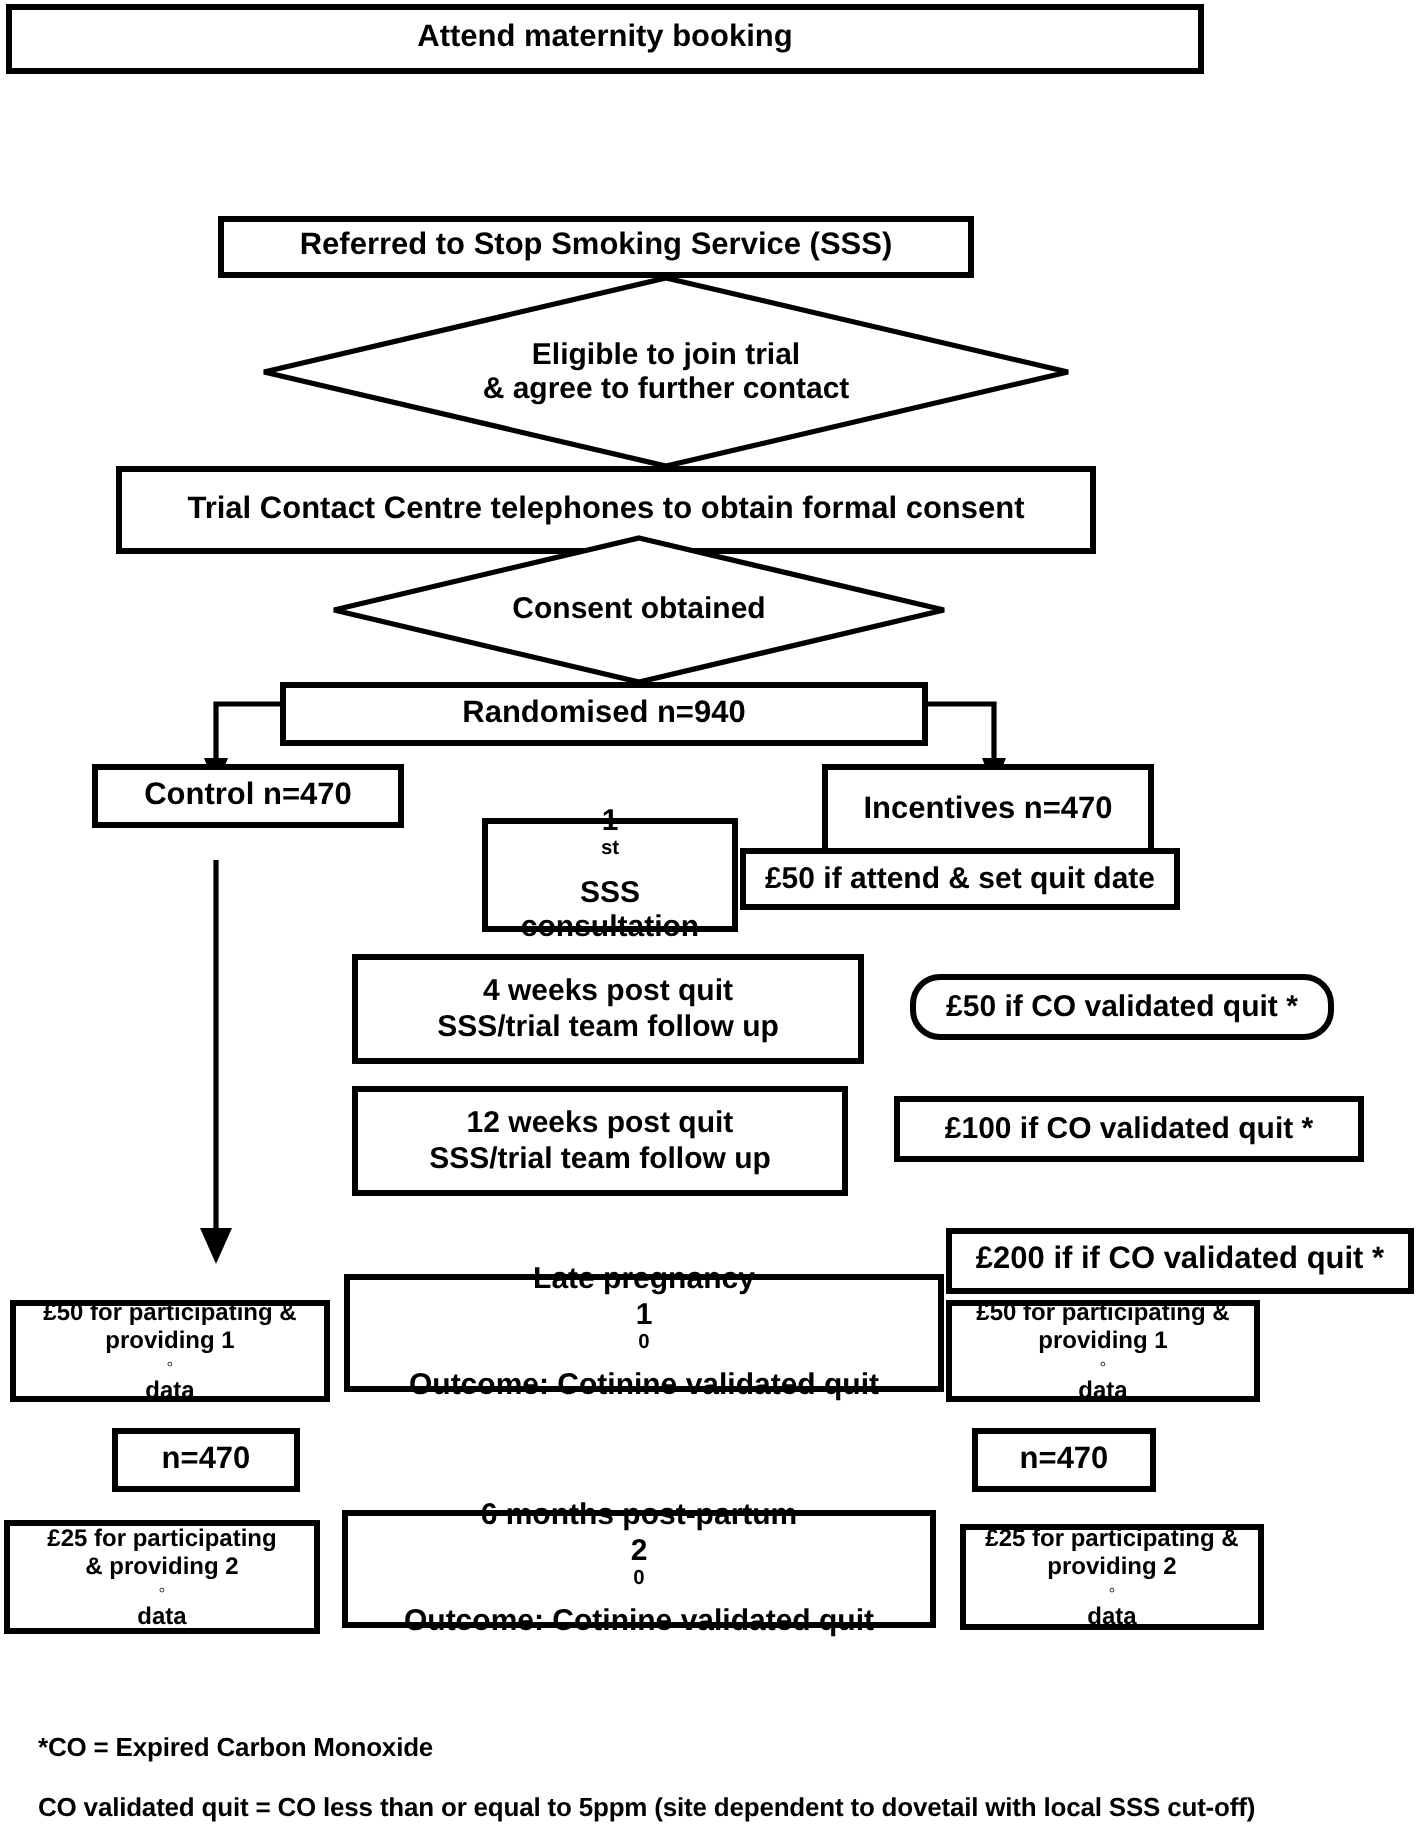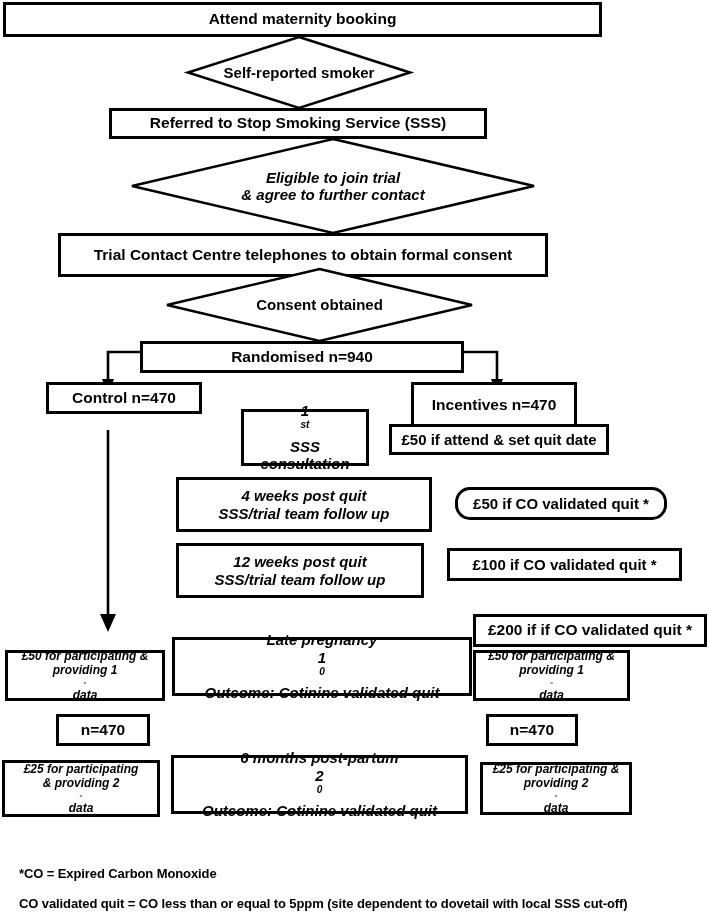--- a/index.html
+++ b/index.html
@@ -65,21 +65,21 @@
     font-size: 13px;
     white-space: nowrap;
     letter-spacing: -0.1px;
   }
   sup.sm {
     font-size: 0.68em;
     vertical-align: super;
     line-height: 0;
   }
   .deg { font-size: 0.8em; vertical-align: 0.12em; }
-  .twoline span { display: block; font-style: italic; }
+  .twoline span { display: block; }
 </style>
 </head>
 <body>
 
 <div id="canvas">
 
   <svg class="conn" style="left:0; top:0; width:709px; height:913px;" viewBox="0 0 709 913">
 
     <path d="M 140 352 L 108 352 L 108 385" stroke="#000" stroke-width="2.6" fill="none"></path>
     <polygon points="108,394 102,379 114,379" fill="#000"></polygon>
@@ -88,26 +88,20 @@
     <polygon points="497,394 491,379 503,379" fill="#000"></polygon>
 
     <path d="M 108 430 L 108 620" stroke="#000" stroke-width="2.6" fill="none"></path>
     <polygon points="108,632 100,614 116,614" fill="#000"></polygon>
   </svg>
 
   <div class="box t16" style="left:3px; top:2px; width:599px; height:35px;">
     <span>Attend maternity booking</span>
   </div>
 
-  <div class="diamond-wrap" style="left:187px; top:36px; width:224px; height:73px;">
-    <svg width="224" height="73" viewBox="0 0 224 73">
-      <polygon points="112,1 223,36.5 112,72 1,36.5" fill="#fff" stroke="#000" stroke-width="2.6"></polygon>
-    </svg>
-    <div class="diamond-label t15">Self-reported smoker</div>
-  </div>
 
   <div class="box t16" style="left:109px; top:108px; width:378px; height:31px;">
     <span>Referred to Stop Smoking Service (SSS)</span>
   </div>
 
   <div class="diamond-wrap" style="left:131px; top:138px; width:404px; height:96px;">
     <svg width="404" height="96" viewBox="0 0 404 96">
       <polygon points="202,1 403,48 202,95 1,48" fill="#fff" stroke="#000" stroke-width="2.6"></polygon>
     </svg>
     <div class="diamond-label t15 twoline">
@@ -141,21 +135,21 @@
     <span>Incentives n=470</span>
   </div>
 
   <div class="box t15" style="left:241px; top:409px; width:128px; height:57px;">
     <div class="twoline">
       <span><span>1</span><sup class="sm">st</sup><span> SSS</span></span>
       <span>consultation</span>
     </div>
   </div>
 
-  <div class="box t15" style="left:389px; top:424px; width:220px; height:31px;">
+  <div class="box t15" style="left:370px; top:424px; width:220px; height:31px;">
     <span>£50 if attend &amp; set quit date</span>
   </div>
 
   <div class="box t15" style="left:176px; top:477px; width:256px; height:55px;">
     <div class="twoline">
       <span>4 weeks post quit</span>
       <span>SSS/trial team follow up</span>
     </div>
   </div>
 

